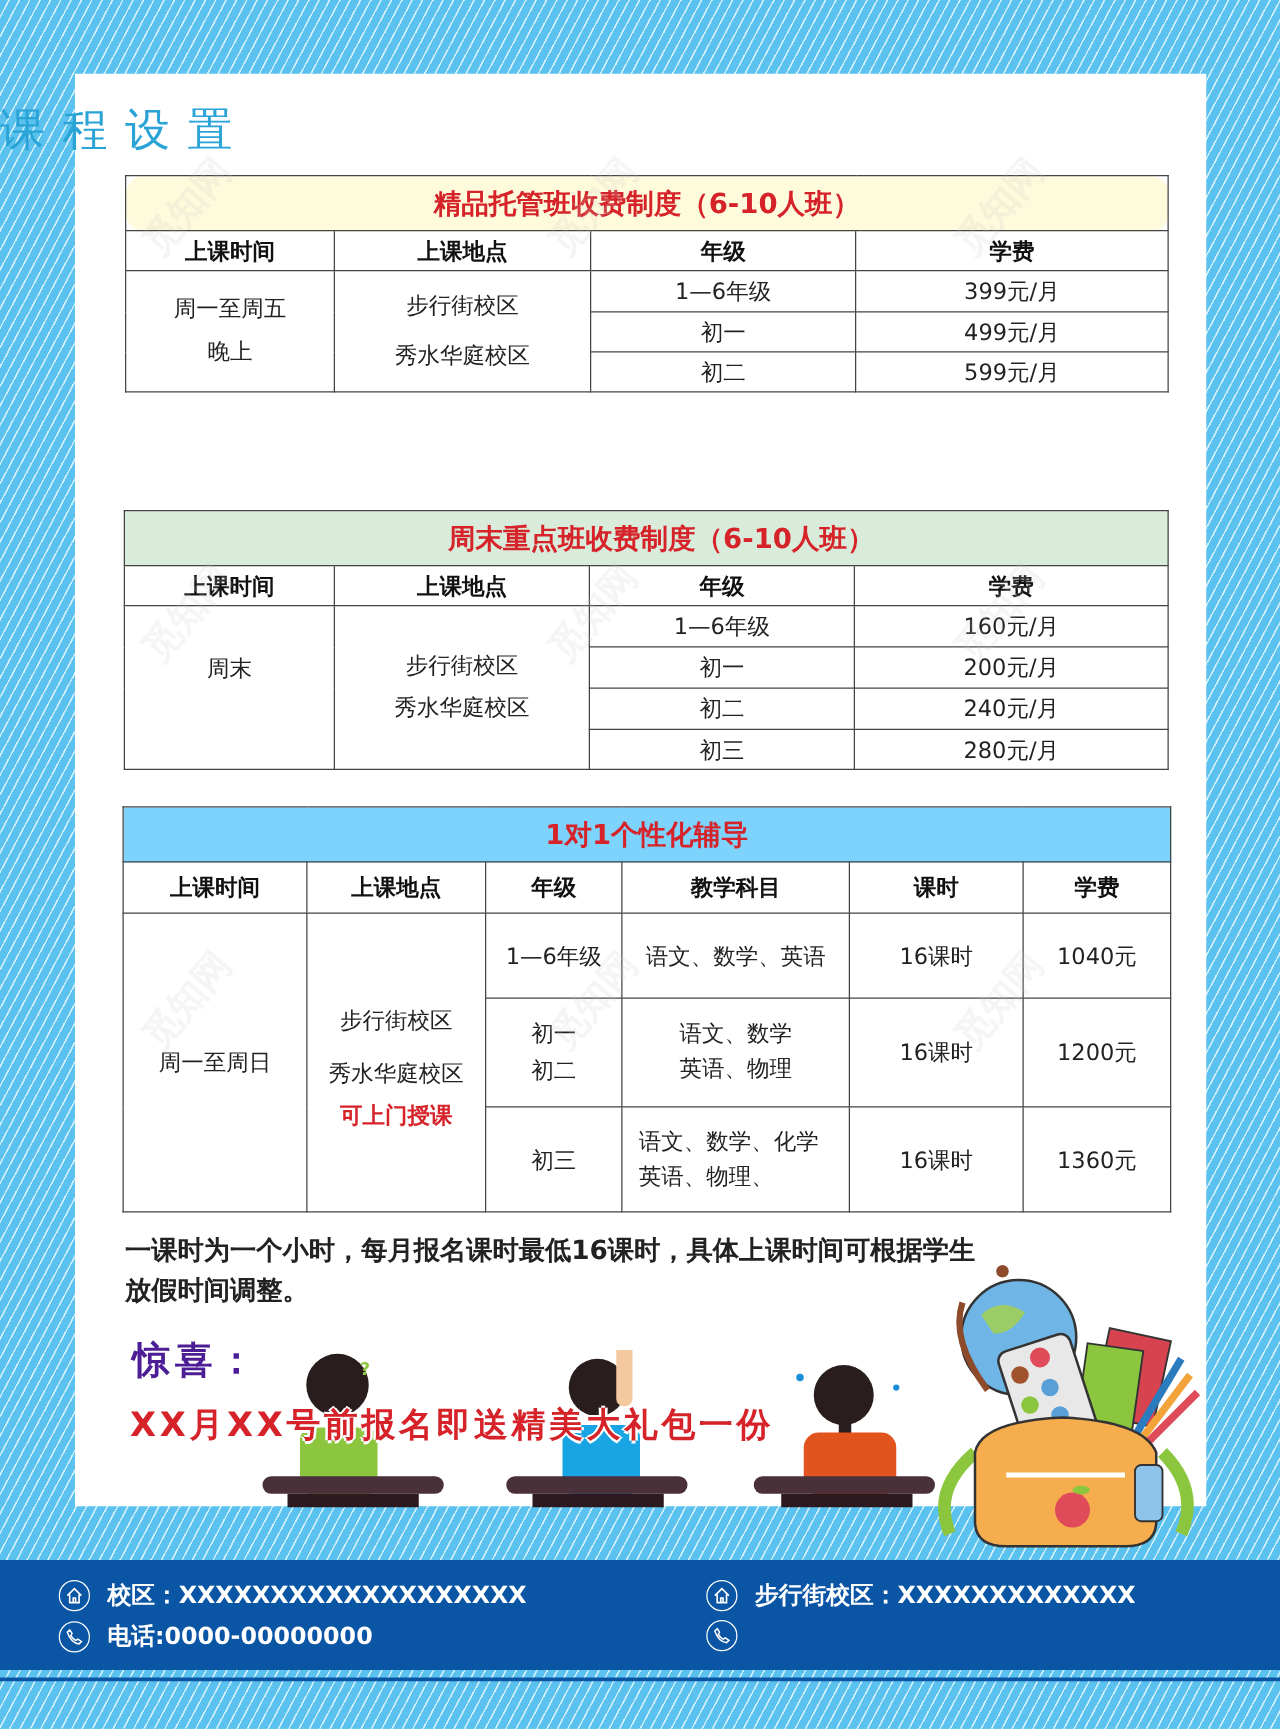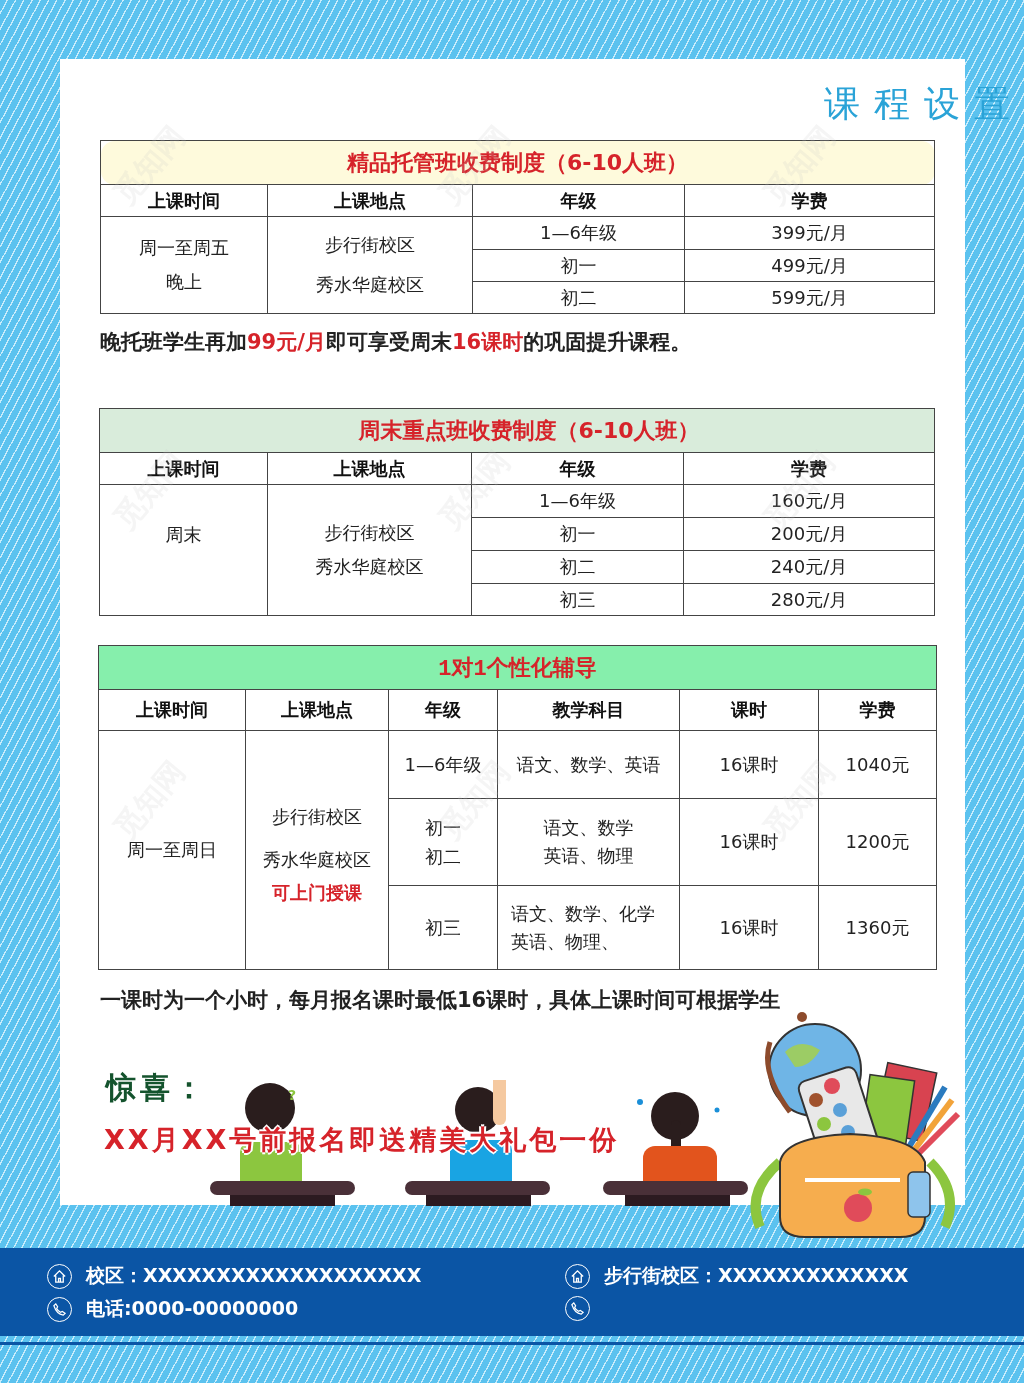--- a/index.html
+++ b/index.html
@@ -12,50 +12,50 @@
       -62deg,
       #5bc2ef 0px, #5bc2ef 6px,
       #c9ecfb 6px, #c9ecfb 7.3px
     );
   }
   .card {
     position: absolute; left: 60px; top: 59px; width: 905px; height: 1146px;
     background: #ffffff;
   }
   .page-title {
-    position: absolute; left: 0; top: 80px; width: 1024px; text-align: right;
+    position: absolute; left: 0; top: 80px; width: 1024px; text-align: left;
     font-family: "DejaVu Serif", serif; font-size: 36px; letter-spacing: 14px;
     color: #2aa3d7; font-weight: normal;
   }
   table.fee {
     position: absolute; border-collapse: collapse; table-layout: fixed;
     background: #fff;
   }
   table.fee td {
     border: 1px solid #444; text-align: center; vertical-align: middle;
     font-size: 18px; color: #222; padding: 0;
   }
   table.fee td.caption {
     font-size: 22px; font-weight: bold; color: #d6232a; height: 44px;
   }
   table.fee td.th { font-weight: bold; font-size: 18px; color: #111; }
   .t1 { left: 100px; top: 140px; width: 834px; }
   .t1 .caption { background: #fefadc; border-radius: 14px; }
   .t2 { left: 99px; top: 408px; width: 835px; }
   .t2 .caption { background: #d9ecdb; padding-left: 24px; }
   .t3 { left: 98px; top: 645px; width: 838px; }
-  .t3 .caption { background: #86efac; font-family: Liberation Mono, monospace; }
+  .t3 .caption { background: #7dd3fc; }
   .red { color: #d6232a; }
   .note {
     position: absolute; left: 100px; font-weight: bold; font-size: 21px; color: #222;
     line-height: 32px;
   }
   .surprise-title {
     position: absolute; left: 106px; top: 1068px; font-size: 30px; font-weight: bold;
-    color: #14532d; letter-spacing: 4px;
+    color: #4c1d95; letter-spacing: 4px;
   }
   .surprise-line {
     position: absolute; left: 104px; top: 1122px; font-size: 27px; font-weight: bold;
     color: #d6232a; letter-spacing: 3px;
     text-shadow: 2px 0 #fff, -2px 0 #fff, 0 2px #fff, 0 -2px #fff;
     z-index: 5;
   }
   .illus { position: absolute; }
   .footer {
     position: absolute; left: 0; top: 1248px; width: 1024px; height: 88px;
@@ -118,23 +118,20 @@
     <td>499元/月</td>
   </tr>
   <tr style="height:32px">
     <td>初二</td>
     <td>599元/月</td>
   </tr>
 </tbody>
   </table>
 
 <div class="note" style="top:326px">
-  <div>
-    <span>晚托班学生再加</span><span class="red">99元/月</span><span>即可享受周末</span><span class="red">16课时</span><span>的巩固提升课程。</span>
-  </div>
 </div>
 
 <table class="fee t2">
   <colgroup>
       <col style="width:168px">
       <col style="width:204px">
       <col style="width:212px">
       <col style="width:251px">
     </colgroup>
   <tbody>
@@ -223,20 +220,21 @@
       <div>英语、物理、</div>
     </td>
     <td>16课时</td>
     <td>1360元</td>
   </tr>
 </tbody>
   </table>
 
 <div class="note" style="top:984px">
   <div>一课时为一个小时，每月报名课时最低16课时，具体上课时间可根据学生</div>
+  <div>放假时间调整。</div>
 </div>
 
 <div class="surprise-title">惊喜：</div>
 <div class="surprise-line">XX月XX号前报名即送精美大礼包一份</div>
 
 <svg class="illus" style="left:200px;top:1080px" width="560" height="126" viewBox="0 0 560 126">
 
   <g>
     <circle cx="70" cy="28" r="25" fill="#2a1d1d"></circle>
     <rect x="40" y="62" width="62" height="54" rx="10" fill="#8cc63f"></rect>

